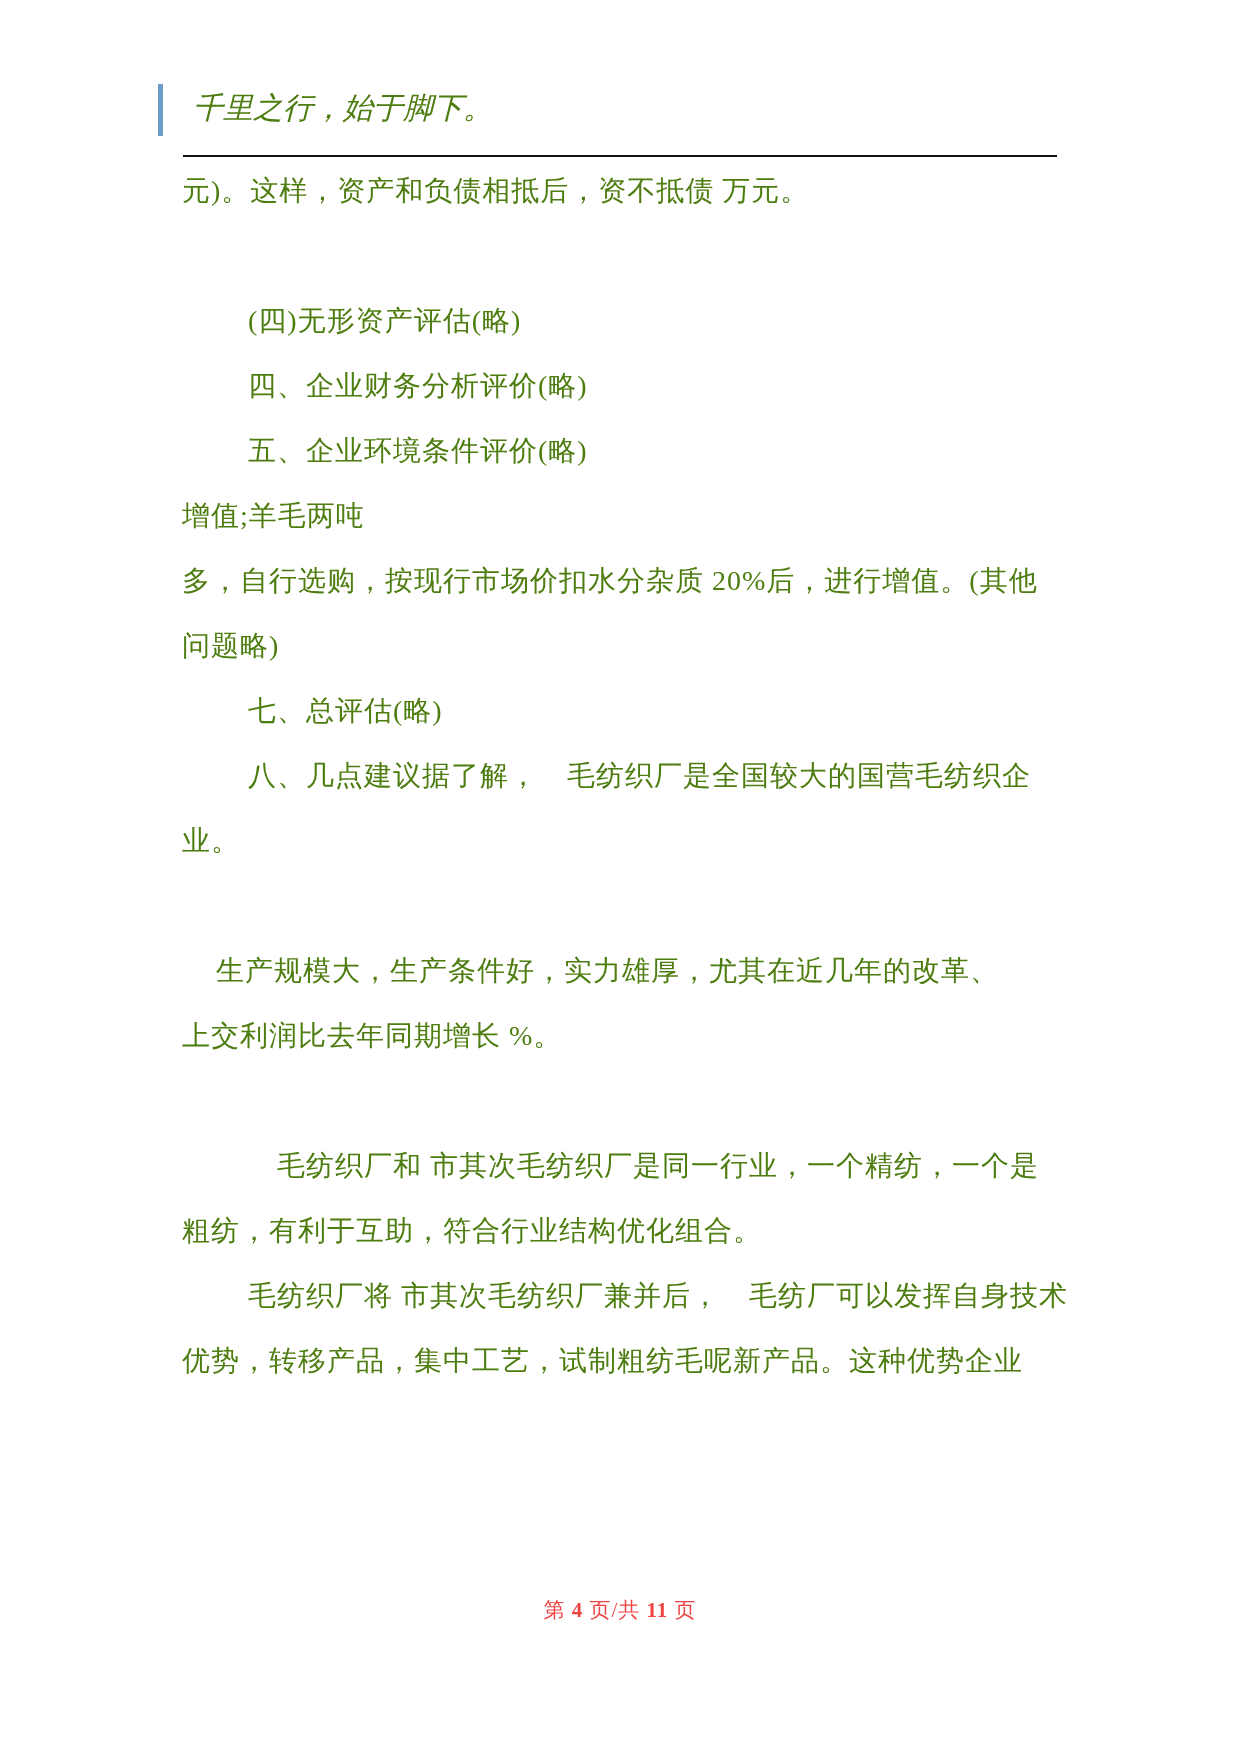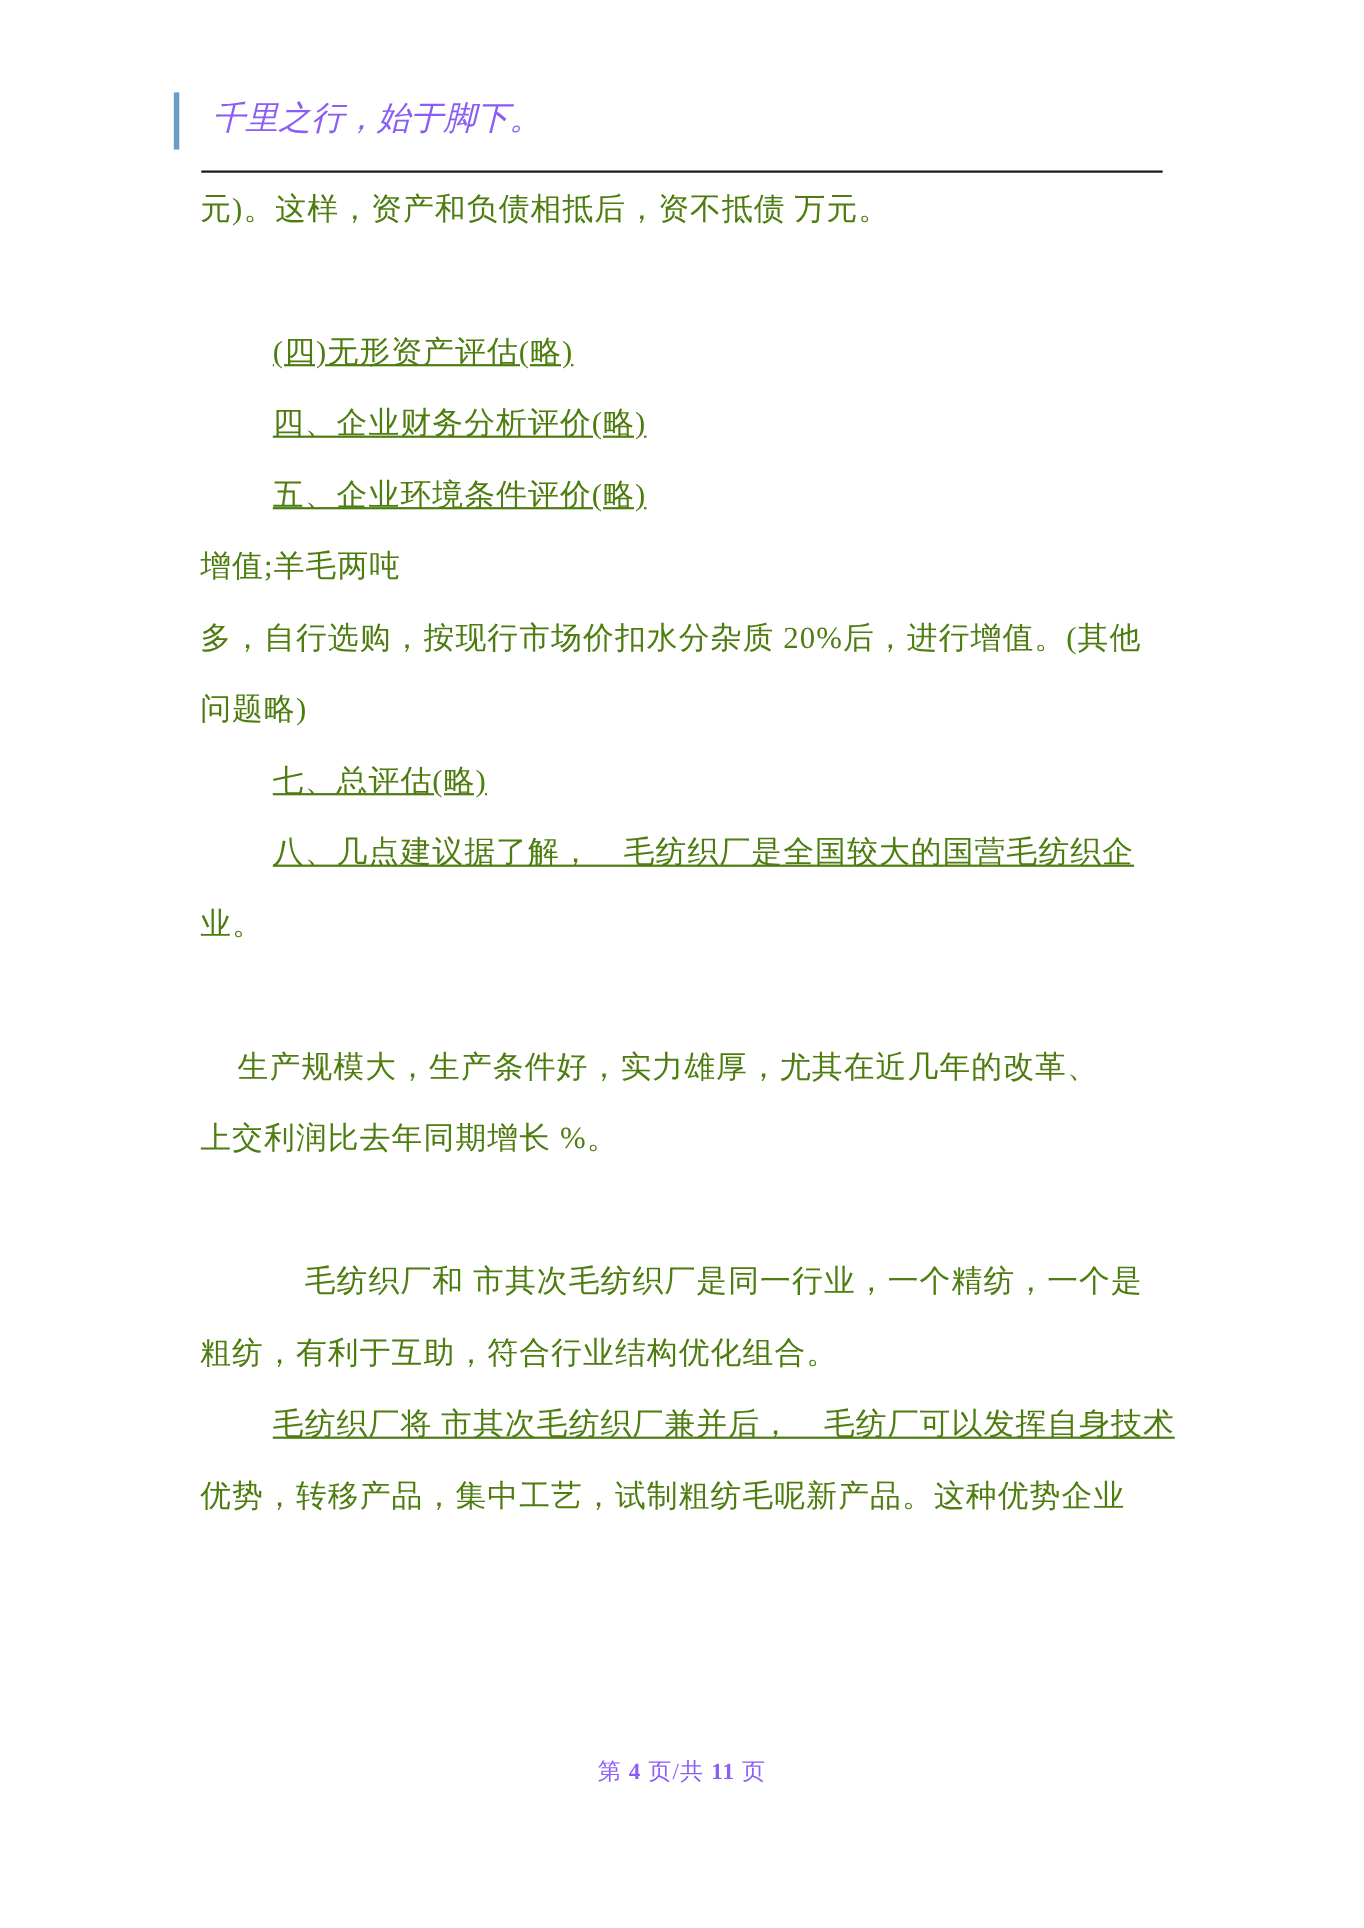--- a/index.html
+++ b/index.html
@@ -27,41 +27,41 @@
   .line{
     height:65px;
     line-height:38px;
     font-size:28px;
     color:#4d7c0f;
     letter-spacing:1px;
     white-space:pre;
     overflow:visible;
   }
   .indent-s{padding-left:34px;}
-  .indent-1{padding-left:66px;text-decoration:underline;}
+  .indent-1{padding-left:66px;}
   .indent-2{padding-left:95px;}
   
   .ftr{
     position:absolute;left:0;top:1596px;width:100%;
     text-align:center;
     font-size:21px;
-    color:#8b5cf6;
+    color:#ef4444;
     letter-spacing:1px;
     white-space:pre;
   }
   .ftr b{font-weight:bold;}
 </style>
 </head>
 <body>
 
 <div class="page">
 
   <div class="hdr">
     <div class="hdr-bar" style="background: rgb(107, 157, 200);"></div>
-    <div class="hdr-motto" style="color: #8b5cf6;">千里之行，始于脚下。</div>
+    <div class="hdr-motto" style="color: #4d7c0f;">千里之行，始于脚下。</div>
   </div>
 
   <div class="hdr-rule"></div>
 
   <div class="body-lines">
       <div class="line">元)。这样，资产和负债相抵后，资不抵债 万元。</div>
       <div class="line"></div>
       <div class="line indent-1">(四)无形资产评估(略)</div>
       <div class="line indent-1">四、企业财务分析评价(略)</div>
       <div class="line indent-1">五、企业环境条件评价(略)</div>

